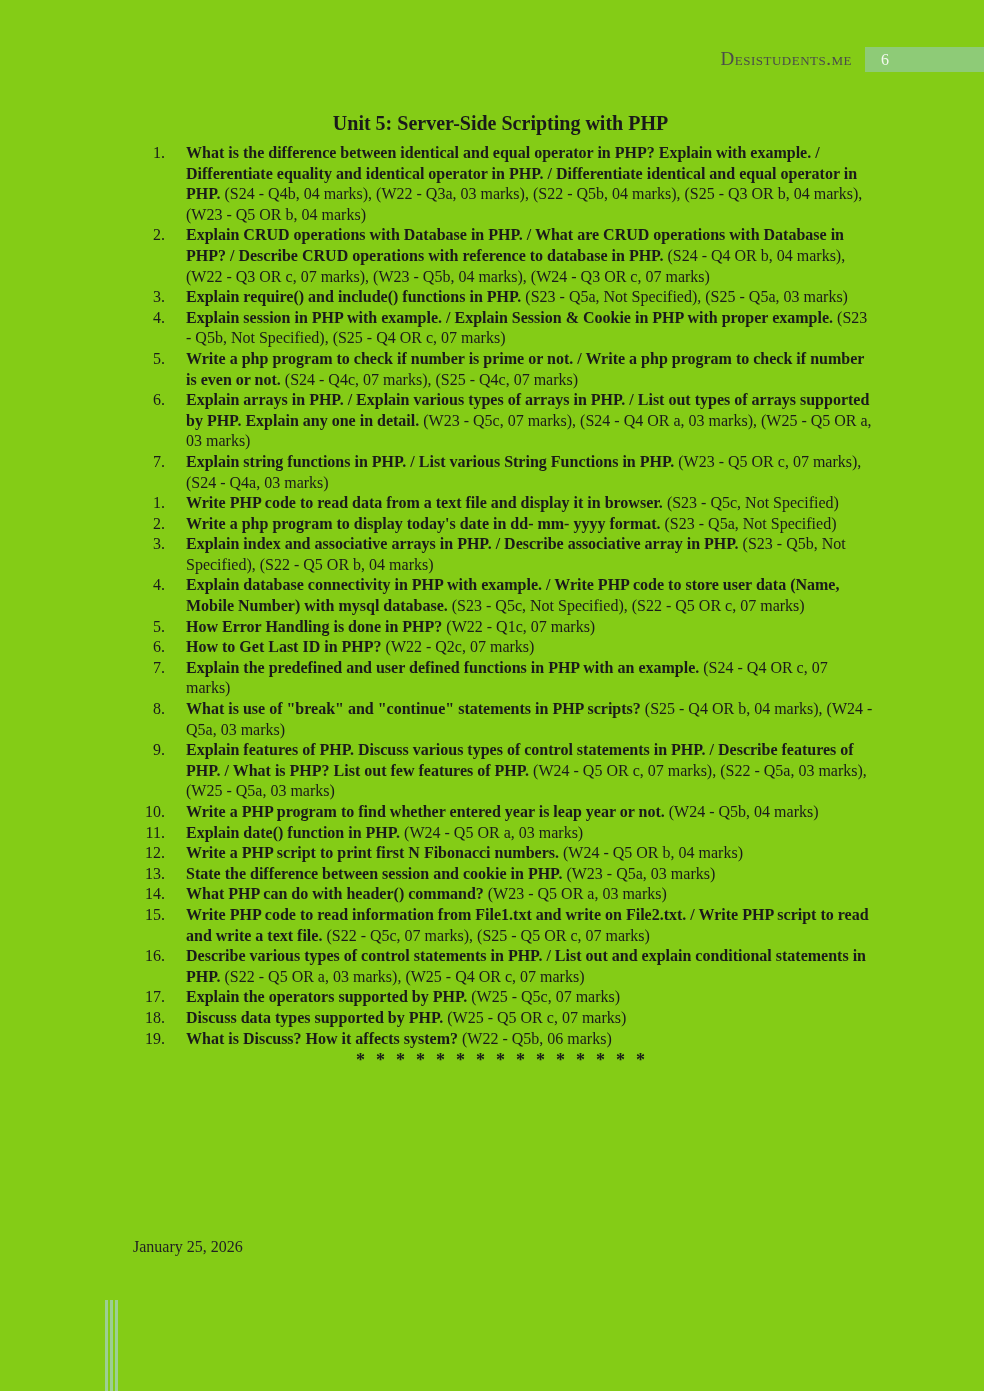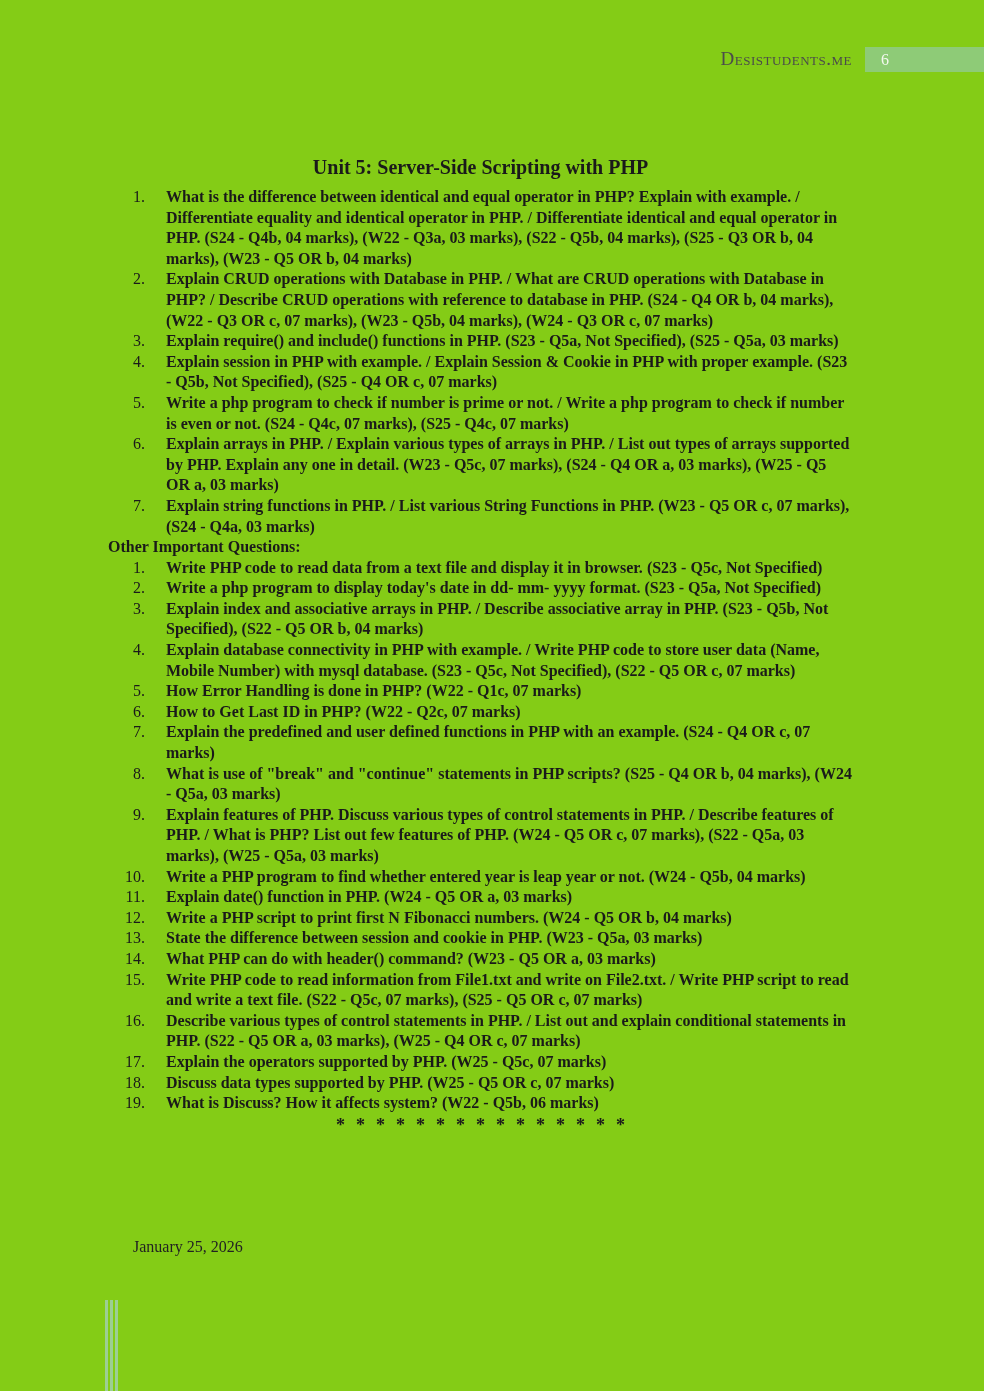--- a/index.html
+++ b/index.html
@@ -35,26 +35,25 @@
     color: var(--badge-text, #f3f8ef);
     font-size: 16px;
     line-height: 25px;
     padding-left: 16px;
     box-sizing: border-box;
   }
 
   
   .content {
     position: absolute;
-    left: 108px;
+    left: 128px;
     top: 110px;
     width: 745px;
     font-size: 16px;
     line-height: 20.6px;
-    margin-top: 44px;
   }
   .doc-title {
     text-align: center;
     font-size: 20px;
     font-weight: bold;
     margin: 0 0 7px 0;
     line-height: 26px;
   }
   .section-heading {
     font-size: 16px;
@@ -74,21 +73,21 @@
   }
   ol.questions li::before {
     content: counter(qi) ".";
     position: absolute;
     left: 0;
     width: 37px;
     text-align: right;
     font-weight: normal;
   }
   li .q { font-weight: bold; }
-  li .m { font-weight: bold; }
+  li .m { font-weight: normal; }
 
   .separator {
     text-align: center;
     font-weight: bold;
     font-size: 18px;
     letter-spacing: 11px;
     padding-left: 11px; 
     margin-top: 1px;
   }
 
@@ -130,21 +129,20 @@
     <ol class="questions">
         <li><span class="q">What is the difference between identical and equal operator in PHP? Explain with example. / Differentiate equality and identical operator in PHP. / Differentiate identical and equal operator in PHP. </span><span class="m">(S24 - Q4b, 04 marks), (W22 - Q3a, 03 marks), (S22 - Q5b, 04 marks), (S25 - Q3 OR b, 04 marks), (W23 - Q5 OR b, 04 marks)</span></li>
         <li><span class="q">Explain CRUD operations with Database in PHP. / What are CRUD operations with Database in PHP? / Describe CRUD operations with reference to database in PHP. </span><span class="m">(S24 - Q4 OR b, 04 marks), (W22 - Q3 OR c, 07 marks), (W23 - Q5b, 04 marks), (W24 - Q3 OR c, 07 marks)</span></li>
         <li><span class="q">Explain require() and include() functions in PHP. </span><span class="m">(S23 - Q5a, Not Specified), (S25 - Q5a, 03 marks)</span></li>
         <li><span class="q">Explain session in PHP with example. / Explain Session &amp; Cookie in PHP with proper example. </span><span class="m">(S23 - Q5b, Not Specified), (S25 - Q4 OR c, 07 marks)</span></li>
         <li><span class="q">Write a php program to check if number is prime or not. / Write a php program to check if number is even or not. </span><span class="m">(S24 - Q4c, 07 marks), (S25 - Q4c, 07 marks)</span></li>
         <li><span class="q">Explain arrays in PHP. / Explain various types of arrays in PHP. / List out types of arrays supported by PHP. Explain any one in detail. </span><span class="m">(W23 - Q5c, 07 marks), (S24 - Q4 OR a, 03 marks), (W25 - Q5 OR a, 03 marks)</span></li>
         <li><span class="q">Explain string functions in PHP. / List various String Functions in PHP. </span><span class="m">(W23 - Q5 OR c, 07 marks), (S24 - Q4a, 03 marks)</span></li>
       </ol>
 
-    <h2 class="section-heading">Other Important Questions:</h2>
     <ol class="questions">
         <li><span class="q">Write PHP code to read data from a text file and display it in browser. </span><span class="m">(S23 - Q5c, Not Specified)</span></li>
         <li><span class="q">Write a php program to display today's date in dd- mm- yyyy format. </span><span class="m">(S23 - Q5a, Not Specified)</span></li>
         <li><span class="q">Explain index and associative arrays in PHP. / Describe associative array in PHP. </span><span class="m">(S23 - Q5b, Not Specified), (S22 - Q5 OR b, 04 marks)</span></li>
         <li><span class="q">Explain database connectivity in PHP with example. / Write PHP code to store user data (Name, Mobile Number) with mysql database. </span><span class="m">(S23 - Q5c, Not Specified), (S22 - Q5 OR c, 07 marks)</span></li>
         <li><span class="q">How Error Handling is done in PHP? </span><span class="m">(W22 - Q1c, 07 marks)</span></li>
         <li><span class="q">How to Get Last ID in PHP? </span><span class="m">(W22 - Q2c, 07 marks)</span></li>
         <li><span class="q">Explain the predefined and user defined functions in PHP with an example. </span><span class="m">(S24 - Q4 OR c, 07 marks)</span></li>
         <li><span class="q">What is use of "break" and "continue" statements in PHP scripts? </span><span class="m">(S25 - Q4 OR b, 04 marks), (W24 - Q5a, 03 marks)</span></li>
         <li><span class="q">Explain features of PHP. Discuss various types of control statements in PHP. / Describe features of PHP. / What is PHP? List out few features of PHP. </span><span class="m">(W24 - Q5 OR c, 07 marks), (S22 - Q5a, 03 marks), (W25 - Q5a, 03 marks)</span></li>

